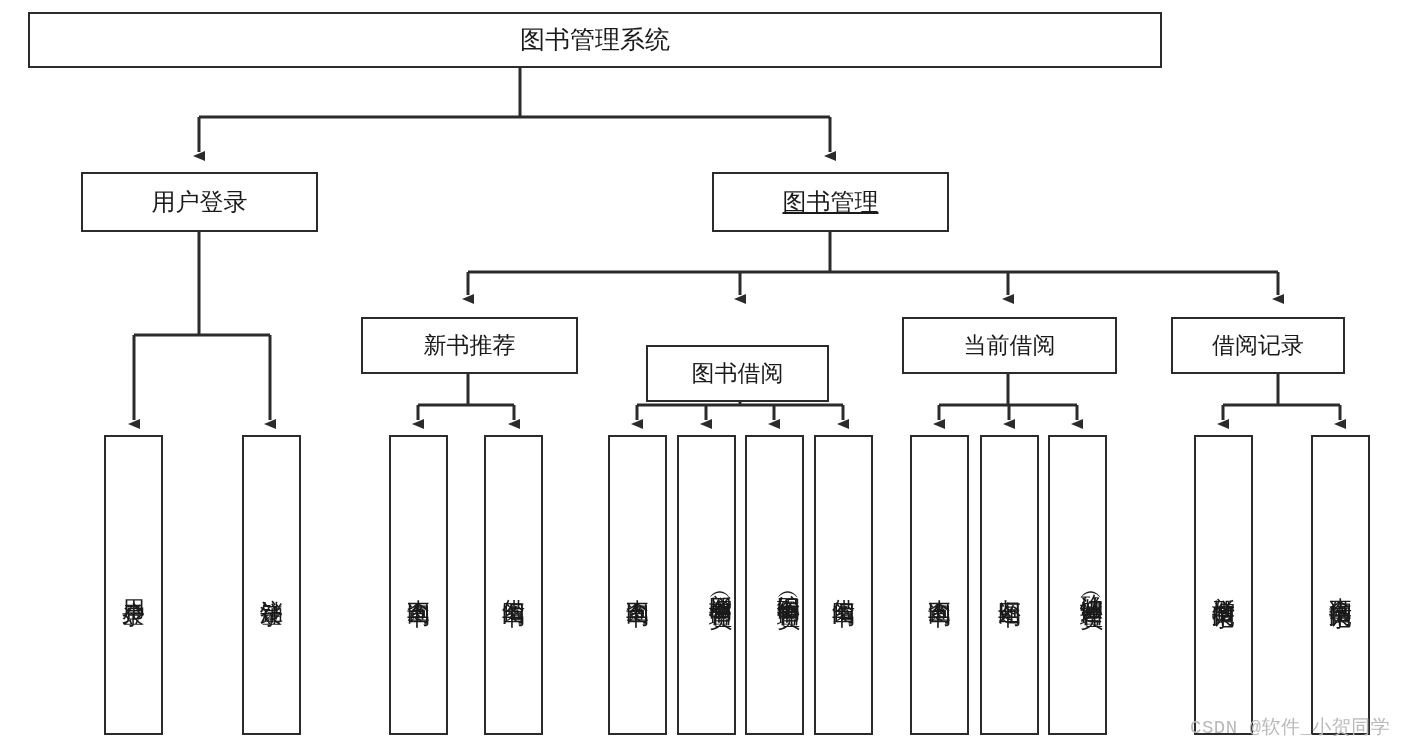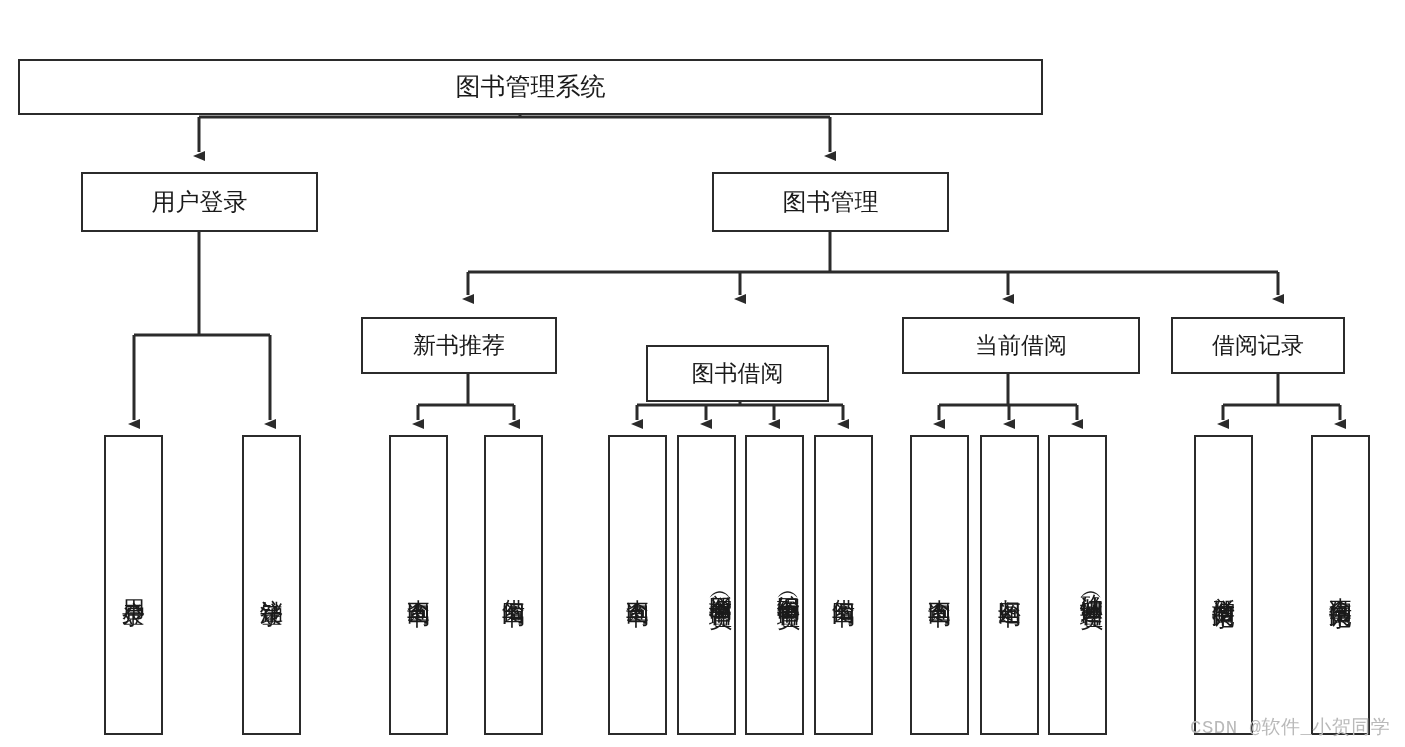--- a/index.html
+++ b/index.html
@@ -115,38 +115,38 @@
       <path d="M1009,405 L1009,420" marker-end="url(#arrow)"></path>
       <path d="M1077,405 L1077,420" marker-end="url(#arrow)"></path>
 
       <path d="M1278,374 L1278,405"></path>
       <path d="M1223,405 L1340,405"></path>
       <path d="M1223,405 L1223,420" marker-end="url(#arrow)"></path>
       <path d="M1340,405 L1340,420" marker-end="url(#arrow)"></path>
     </g>
   </svg>
 
-  <div class="node root" style="left:18px; top:12px; width:1025px; height:56px;margin-top:47px;">
+  <div class="node root" style="left:28px; top:12px; width:1134px; height:56px;">
     <span class="node-label">图书管理系统</span>
   </div>
 
   <div class="node level2" style="left:81px; top:172px; width:237px; height:60px;">
     <span class="node-label">用户登录</span>
   </div>
-  <div class="node level2" style="left:712px; top:172px; width:237px; height:60px;">
+  <div class="node level2" style="left:712px; top:172px; width:237px; height:60px;text-decoration:underline;">
     <span class="node-label">图书管理</span>
   </div>
 
-  <div class="node level3" style="left:361px; top:317px; width:196px; height:57px;">
+  <div class="node level3" style="left:361px; top:317px; width:217px; height:57px;">
     <span class="node-label">新书推荐</span>
   </div>
   <div class="node level3" style="left:646px; top:317px; width:183px; height:57px;margin-top:28px;">
     <span class="node-label">图书借阅</span>
   </div>
-  <div class="node level3" style="left:902px; top:317px; width:238px; height:57px;">
+  <div class="node level3" style="left:902px; top:317px; width:215px; height:57px;">
     <span class="node-label">当前借阅</span>
   </div>
   <div class="node level3" style="left:1171px; top:317px; width:174px; height:57px;">
     <span class="node-label">借阅记录</span>
   </div>
 
   <div class="node leaf" style="left:104px; top:435px; width:59px; height:300px;">
     <span class="node-label">用户登录</span>
   </div>
   <div class="node leaf" style="left:242px; top:435px; width:59px; height:300px;">

